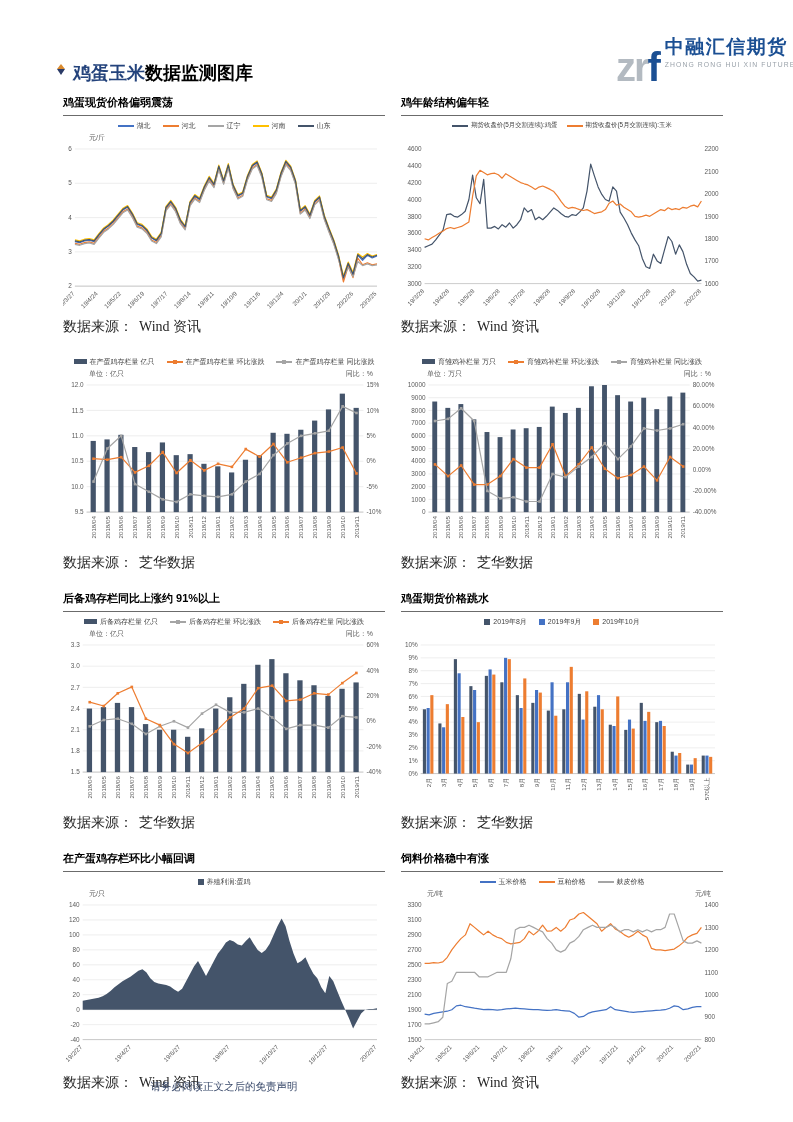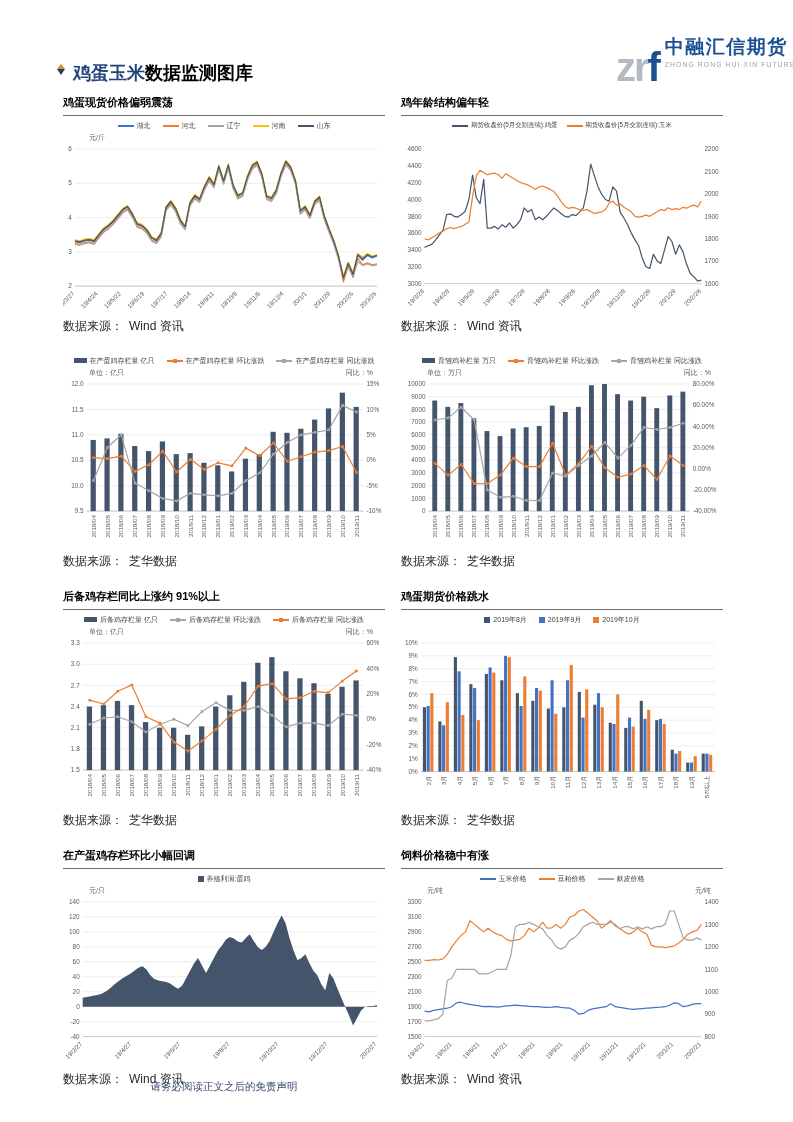--- a/index.html
+++ b/index.html
@@ -33,21 +33,21 @@
   .block:nth-child(2) .legend{font-size:6.4px;gap:9px;}
   .it{display:inline-flex;align-items:center;gap:3px;}
   .sw{display:inline-block;vertical-align:middle;position:relative;}
   .sw-line{width:16px;height:2px;background:var(--c);}
   .sw-bar{width:13px;height:5px;background:var(--c);}
   .sw-sq{width:6px;height:6px;background:var(--c);}
   .sw.m i{position:absolute;left:50%;top:50%;width:4px;height:4px;margin:-2px 0 0 -2px;background:var(--c);display:block;}
   .units{display:flex;justify-content:space-between;font-size:7px;color:#595959;
          min-height:10px;padding:1px 12px 0 26px;}
   svg.canvas{display:block;}
-  .src{margin:7px 0 0 0;font-size:12px;color:#262626;}
+  .src{margin:7px 0 0 0;font-size:14px;color:#262626;font-family:Liberation Serif, serif;}
   .src .sep{display:inline-block;width:6px;}
   
   .footer{position:absolute;left:63px;top:1080px;width:322px;text-align:center;
           font-size:10.5px;color:#3a4a6b;}
 </style>
 </head>
 <body>
 
 <header>
   <div class="logo">

